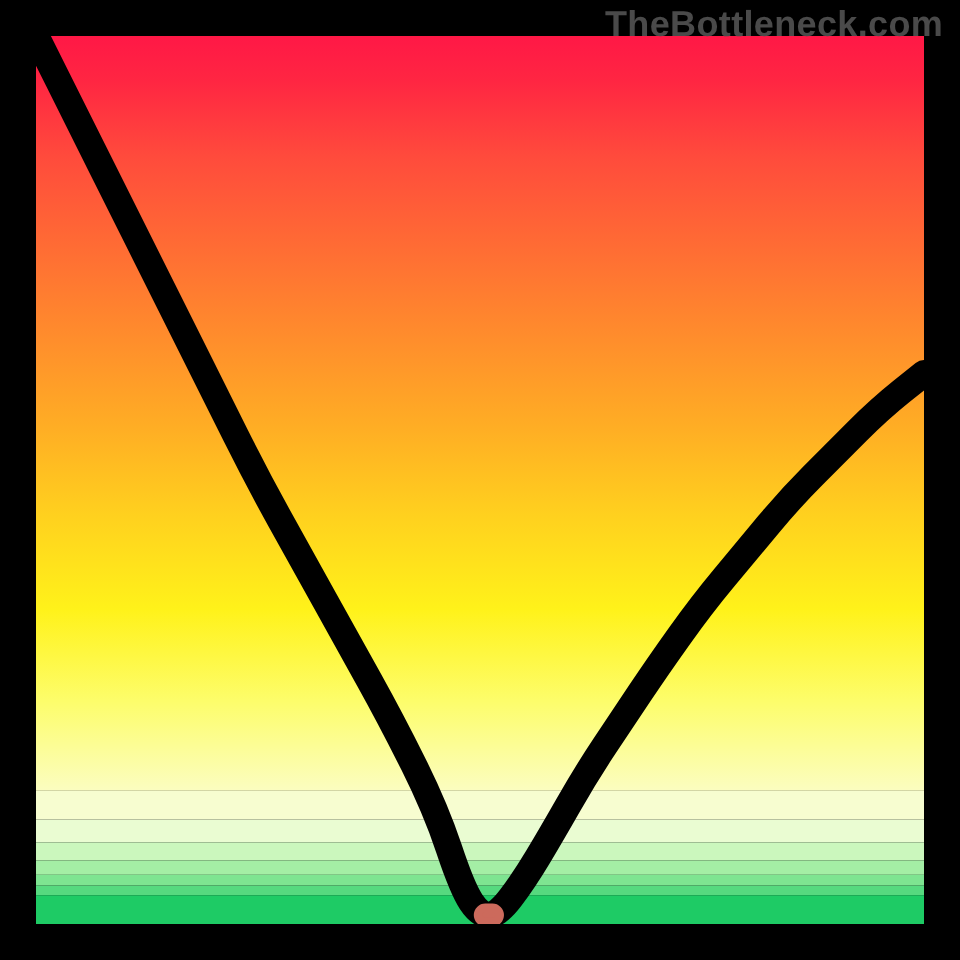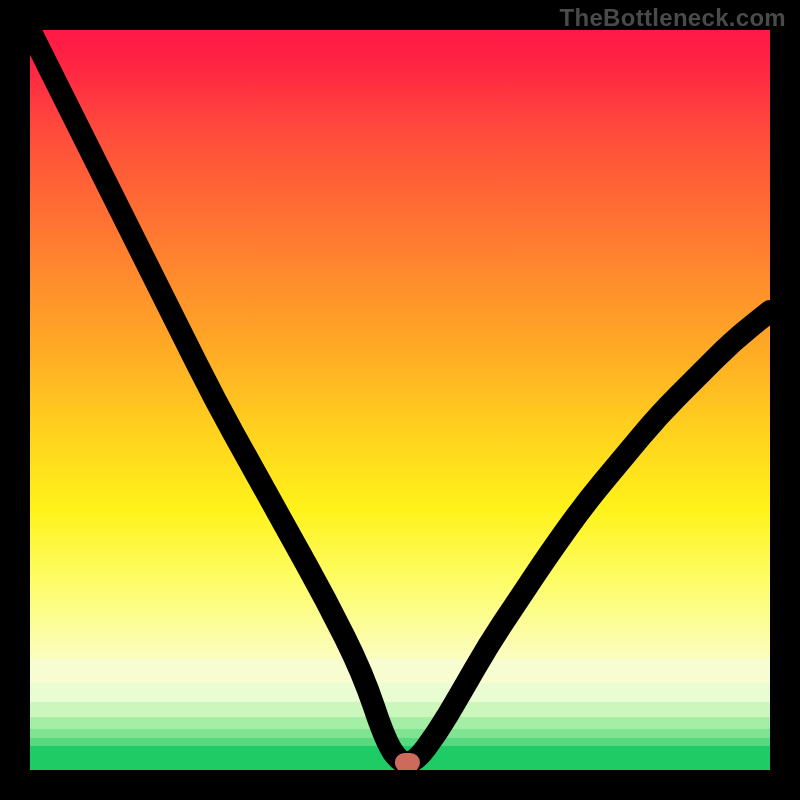--- a/index.html
+++ b/index.html
@@ -15,21 +15,21 @@
     position: relative;
     width: 800px;
     height: 800px;
     background: #000;
   }
   .watermark {
     position: absolute;
     top: 4px;
     right: 14px;
     color: #4a4a4a;
-    font-size: 24px;
+    font-size: 30px;
     font-weight: 600;
     letter-spacing: 0.3px;
     z-index: 5;
   }
   .plot-area {
     position: absolute;
     left: 30px;
     top: 30px;
     width: 740px;
     height: 740px;

